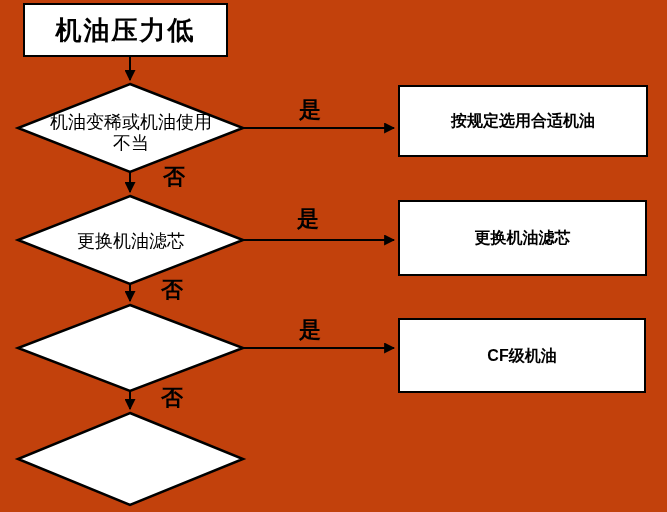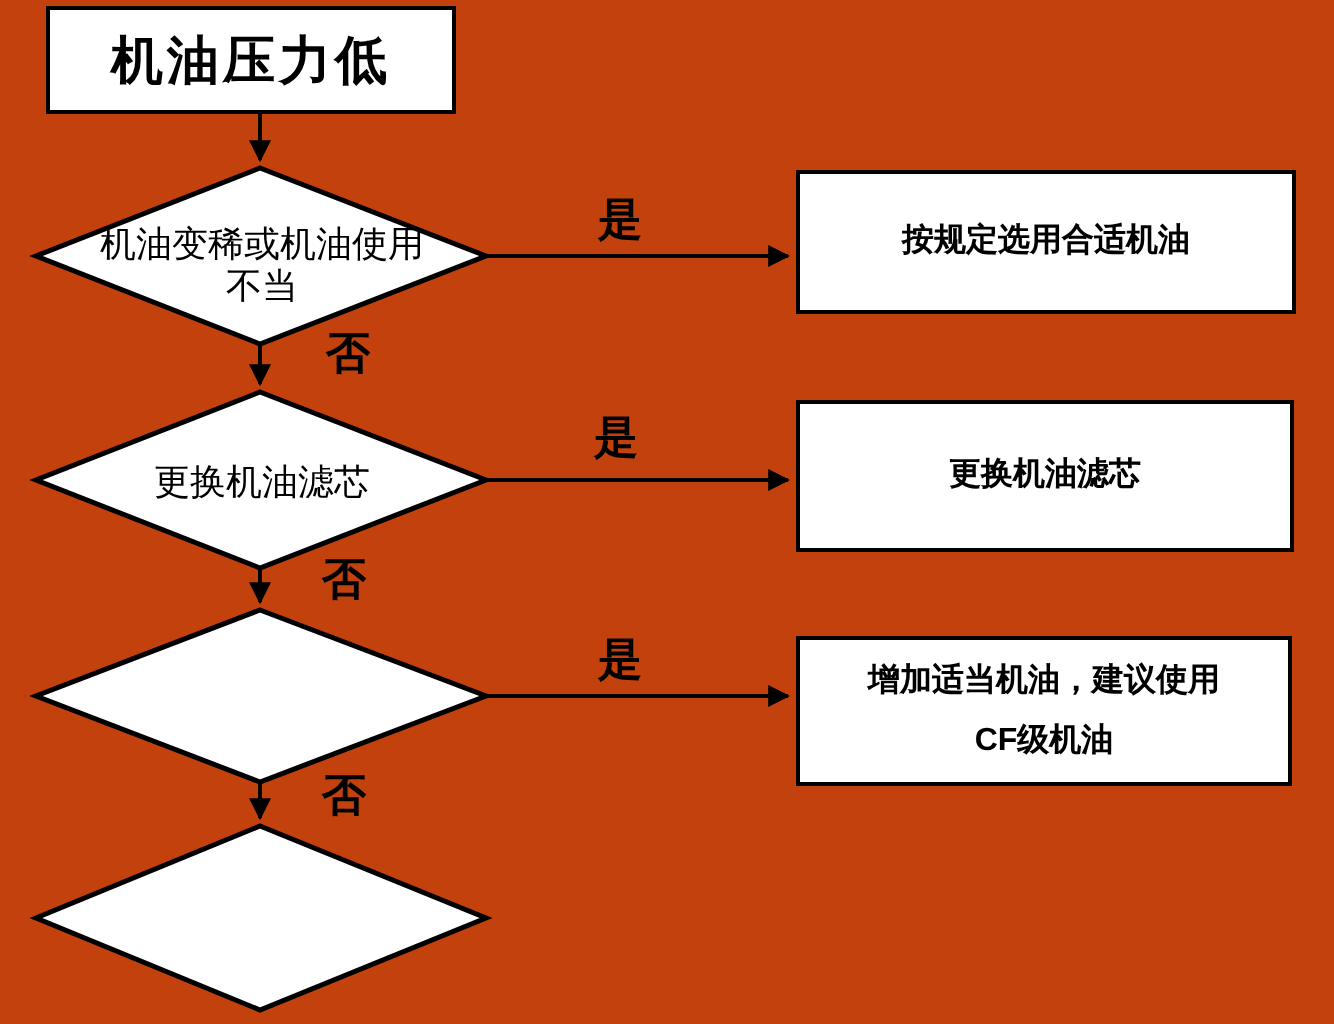--- a/index.html
+++ b/index.html
@@ -115,21 +115,20 @@
     <span>更换机油滤芯</span>
   </div>
 
   <div class="node action-node action-1">
     <span>按规定选用合适机油</span>
   </div>
   <div class="node action-node action-2">
     <span>更换机油滤芯</span>
   </div>
   <div class="node action-node action-3">
-    <span>增加适当机油，建议使用</span>
     <span>CF级机油</span>
   </div>
 
   <div class="branch-label yes-1">是</div>
   <div class="branch-label yes-2">是</div>
   <div class="branch-label yes-3">是</div>
   <div class="branch-label no-1">否</div>
   <div class="branch-label no-2">否</div>
   <div class="branch-label no-3">否</div>
 

